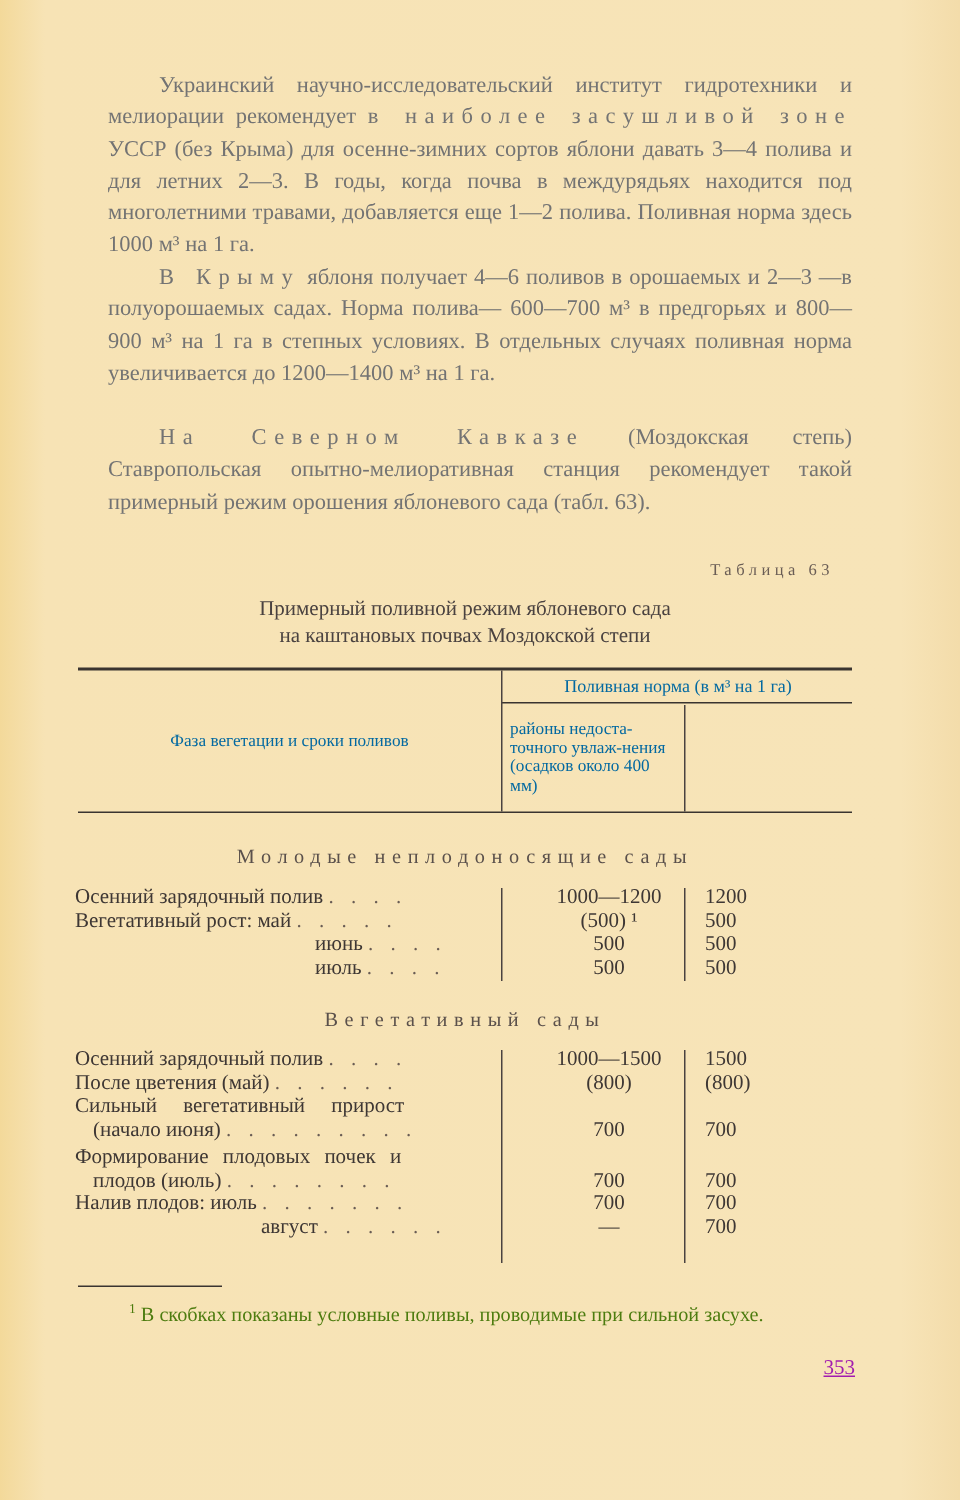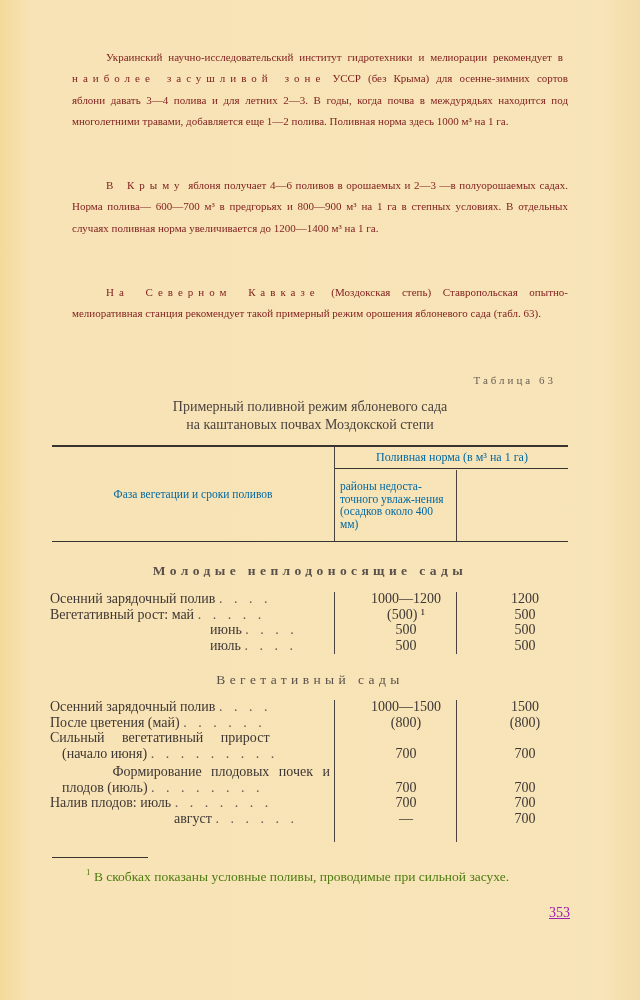--- a/index.html
+++ b/index.html
@@ -7,23 +7,23 @@
     width: 640px; height: 1000px; overflow: hidden;
     background: #f6e2b4;
     background-image: linear-gradient(90deg, #f3d99a 0px, #f7e3b5 30px, #f7e4b8 600px, #f3dcaa 640px);
     font-family: "Liberation Serif", "DejaVu Serif", serif;
     color: #3a3430;
     position: relative;
   }
   .page { position: absolute; left: 0; top: 0; width: 640px; height: 1000px; }
   .para {
     position: absolute; left: 72px; width: 496px;
-    font-size: 11px; line-height: 21.3px;
+    font-size: 15px; line-height: 21.3px;
     text-align: justify; text-align-last: left;
-    color: #7f1d1d;
+    color: #737373;
   }
   .para p { margin: 0; text-indent: 34px; }
   .sp { letter-spacing: 5px; }
   .table-label {
     position: absolute; right: 84px; top: 374px;
     font-size: 11px; letter-spacing: 3px; color: #6a5d55;
   }
   .table-title {
     position: absolute; left: 52px; width: 516px; top: 398px;
     text-align: center; font-size: 14px; line-height: 18px;
@@ -35,21 +35,21 @@
   .section-head {
     position: absolute; left: 52px; width: 516px; text-align: center;
     font-size: 13.5px; letter-spacing: 4.4px; color: #5a504b;
   }
   .row { position: absolute; left: 50px; width: 520px; font-size: 14px; line-height: 15.5px; color: #3e3734; }
   .row .lbl { position: absolute; left: 0; width: 280px; white-space: nowrap; overflow: hidden; }
   .row .lbl.ind { padding-left: 160px; }
   .row .lbl.ind2 { padding-left: 12px; }
   .row .dots { letter-spacing: 4px; color: #6a5d55; }
   .row .v1 { position: absolute; left: 296px; width: 120px; text-align: center; }
-  .row .v2 { position: absolute; left: 420px; width: 110px; text-align: center; }
+  .row .v2 { position: absolute; left: 420px; width: 110px; text-align: left; }
   .footnote-rule { position: absolute; left: 52px; top: 857px; width: 96px; height: 1px; background: #3a3430; }
   .footnote {
     position: absolute; left: 52px; width: 516px; top: 864px;
     font-size: 13.5px; line-height: 17px; color: #4d7c0f;
     text-align: justify; text-align-last: left;
   }
   .footnote span.fn { font-size: 9px; vertical-align: super; }
   .page-number { position: absolute; right: 70px; top: 905px; font-size: 14px; color: #a21caf; text-decoration: underline; }
 </style>
 </head>
@@ -93,21 +93,21 @@
 
   <div class="hcell" style="left:52px; width:282px; top:488px;">Фаза вегетации и сроки поливов</div>
   <div class="hcell" style="left:336px; width:232px; top:451px; font-size:12px;">Поливная норма (в м³ на 1 га)</div>
   <div class="hcell" style="left:340px; width:112px; top:480px; text-align:left;">районы недоста-точного увлаж-нения (осадков около 400 мм)</div>
 
   <div class="vrule" style="left:334px; top:592px; height:62px;"></div>
   <div class="vrule" style="left:456px; top:592px; height:62px;"></div>
   <div class="vrule" style="left:334px; top:700px; height:142px;"></div>
   <div class="vrule" style="left:456px; top:700px; height:142px;"></div>
 
-  <div class="section-head" style="top:563px;font-weight:bold;">Молодые неплодоносящие сады</div>
+  <div class="section-head" style="top:563px;">Молодые неплодоносящие сады</div>
 
   <div class="row" style="top:591px;">
     <span class="lbl"><span>Осенний зарядочный полив</span> <span class="dots">. . . .</span></span>
     <span class="v1">1000—1200</span>
     <span class="v2">1200</span>
   </div>
   <div class="row" style="top:606.5px;">
     <span class="lbl"><span>Вегетативный рост: май</span> <span class="dots">. . . . .</span></span>
     <span class="v1">(500) ¹</span>
     <span class="v2">500</span>
@@ -139,21 +139,21 @@
     <span class="lbl" style="word-spacing:14px;"><span>Сильный вегетативный прирост</span></span>
     <span class="v1"></span>
     <span class="v2"></span>
   </div>
   <div class="row" style="top:745.5px;">
     <span class="lbl ind2"><span>(начало июня)</span> <span class="dots">. . . . . . . . .</span></span>
     <span class="v1">700</span>
     <span class="v2">700</span>
   </div>
   <div class="row" style="top:764px;">
-    <span class="lbl" style="word-spacing:6px;text-align:right;"><span>Формирование плодовых почек и</span></span>
+    <span class="lbl" style="word-spacing:6px;"><span>Формирование плодовых почек и</span></span>
     <span class="v1"></span>
     <span class="v2"></span>
   </div>
   <div class="row" style="top:779.5px;">
     <span class="lbl ind2"><span>плодов (июль)</span> <span class="dots">. . . . . . . .</span></span>
     <span class="v1">700</span>
     <span class="v2">700</span>
   </div>
   <div class="row" style="top:795px;">
     <span class="lbl"><span>Налив плодов: июль</span> <span class="dots">. . . . . . .</span></span>

